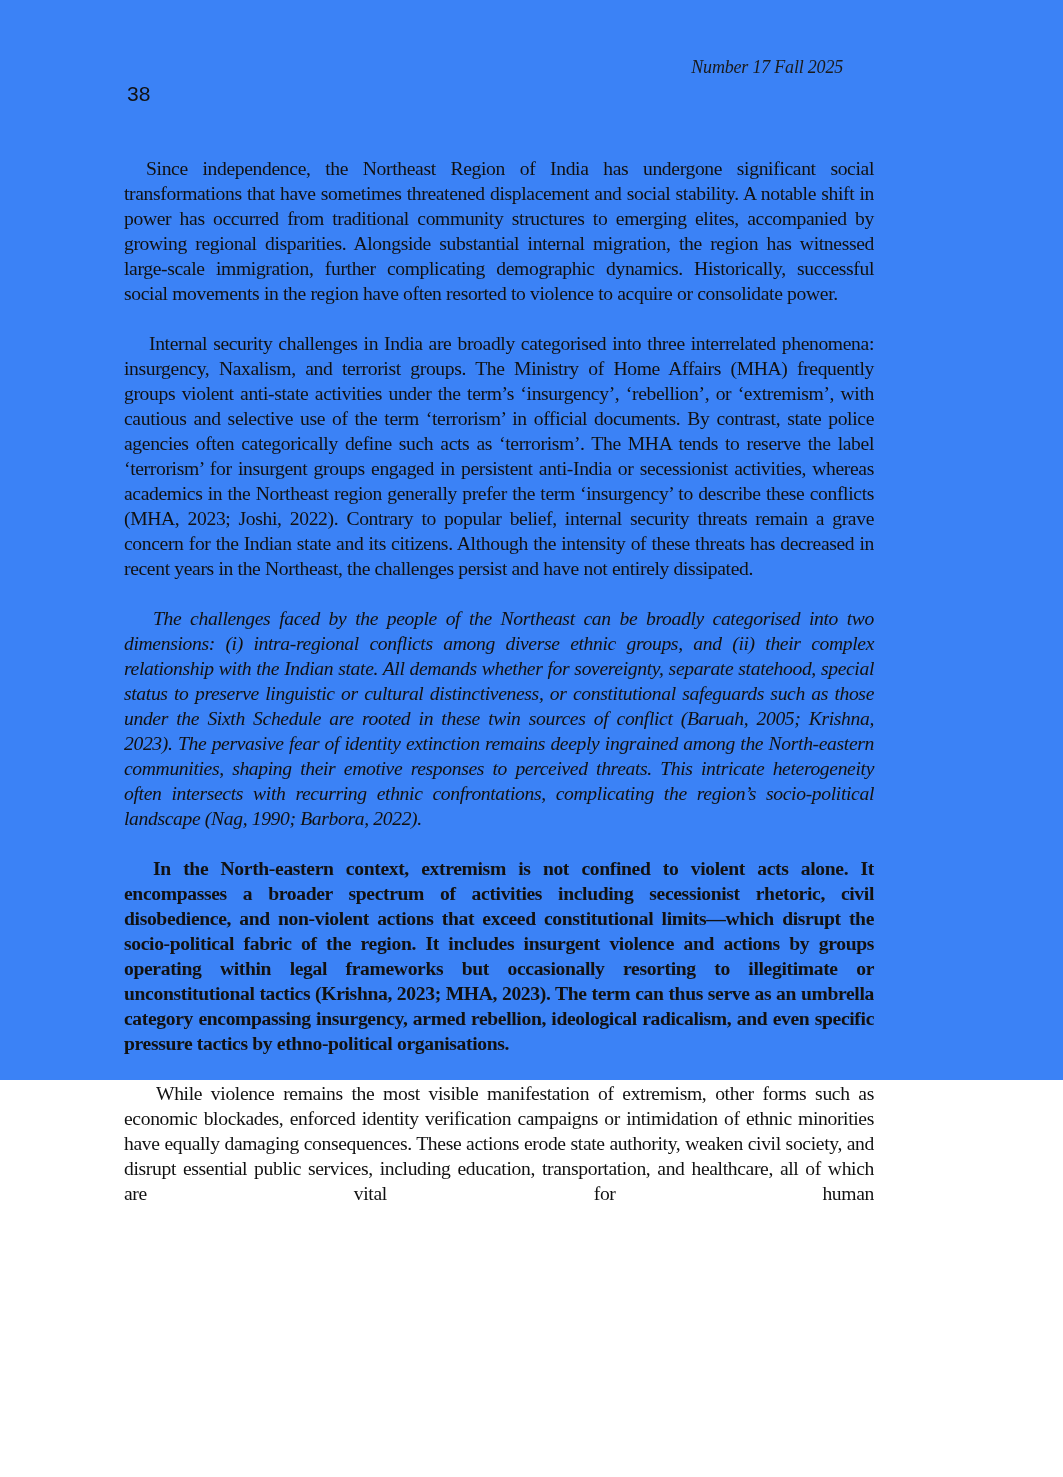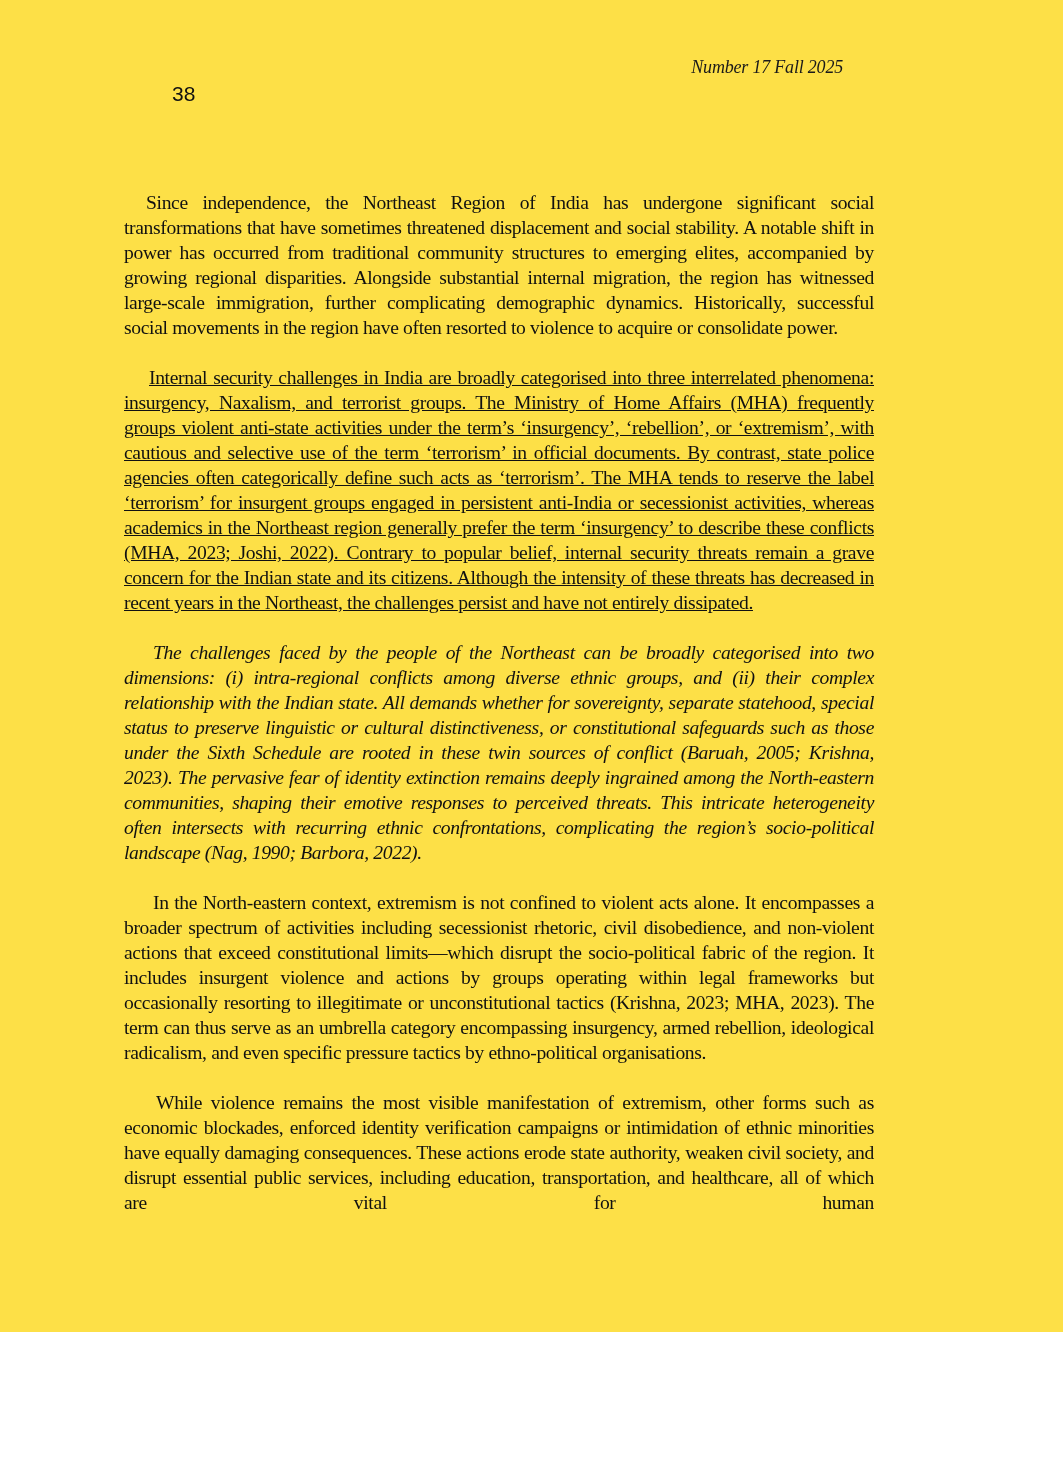--- a/index.html
+++ b/index.html
@@ -1,38 +1,38 @@
 <!DOCTYPE html>
 <html><head>
 <meta charset="utf-8">
 <style>
   html, body { margin: 0; padding: 0; background: #ffffff; }
   body { width: 1063px; height: 1477px; position: relative; overflow: hidden; }
-  .page { position: absolute; left: 0; top: 0; width: 1063px; height: 1332px; background: #fde047; color: #111111; }
+  .page { position: absolute; left: 0; top: 0; width: 1063px; height: 1080px; background: #3b82f6; color: #111111; }
   .running-header {
     position: absolute; left: 600px; top: 57px; width: 243px; text-align: right;
     font-family: "Liberation Serif", serif; font-style: italic; font-size: 18px; color: #1a1a1a;
     letter-spacing: -0.2px;
   }
   .page-number {
     position: absolute; left: 127px; top: 82px;
-    font-family: "Liberation Sans", sans-serif; font-size: 21px; color: #111111; margin-left: 45px;
+    font-family: "Liberation Sans", sans-serif; font-size: 21px; color: #111111;
   }
   .body-text {
-    position: absolute; left: 124px; top: 190px; width: 750px;
+    position: absolute; left: 124px; top: 156px; width: 750px;
     font-family: "Liberation Serif", serif; font-size: 19.6px; line-height: 25px; color: #111111;
   }
   .para {
     margin: 0 0 25px 0; text-align: justify; text-indent: 22px;
     letter-spacing: -0.35px; word-spacing: 0px;
   }
   .para.p1 { text-indent: 22px; }
-  .para.p2 { text-indent: 25px; text-decoration: underline; }
+  .para.p2 { text-indent: 25px; }
   .para.p3 { text-indent: 29px; font-style: italic; }
-  .para.p4 { text-indent: 29px; }
+  .para.p4 { text-indent: 29px; font-weight: bold; }
   .para.p5 { text-indent: 32px; font-family: Liberation Serif, serif; }
   .para.last { text-align-last: justify; }
 </style>
 </head>
 <body>
 
 <div class="page">
   <div class="running-header">Number 17 Fall 2025</div>
   <div class="page-number">38</div>
 

